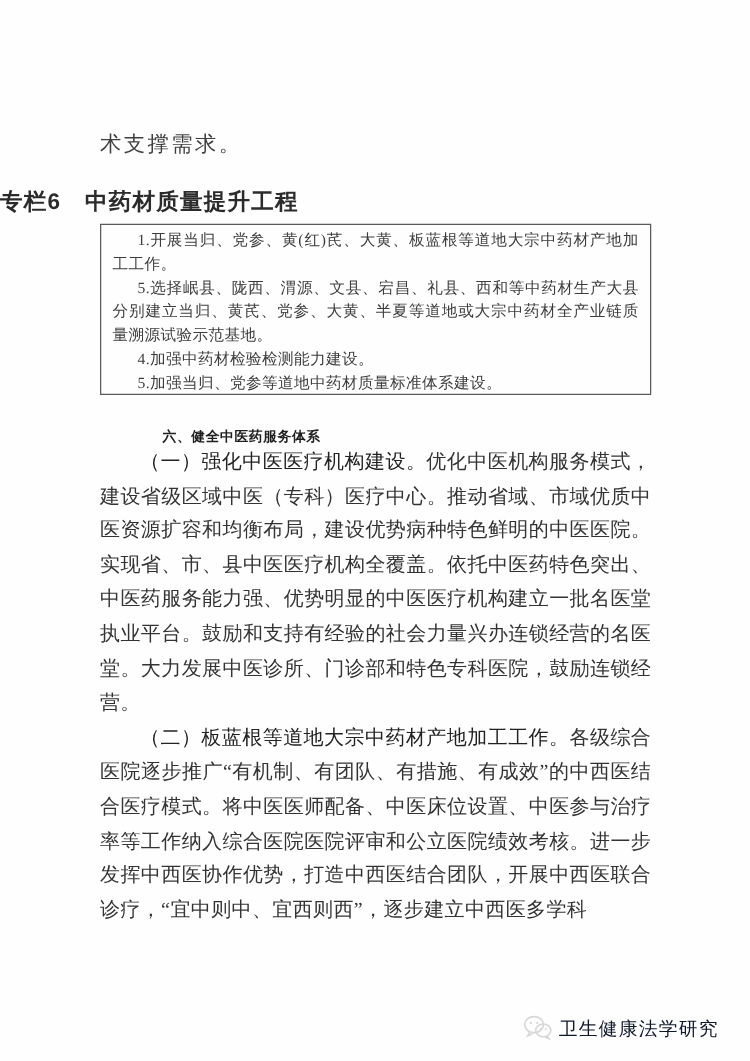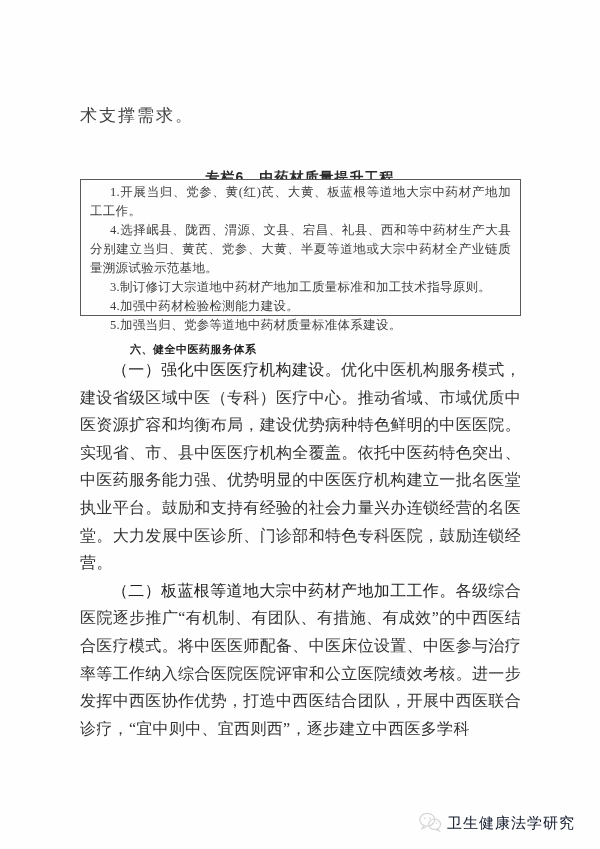--- a/index.html
+++ b/index.html
@@ -23,27 +23,26 @@
     margin: 0;
     font-size: 17px;
     letter-spacing: 2px;
     color: #3f3f3f;
   }
   .box-title {
     position: absolute;
     top: 149px;
     left: 0;
     width: 100%;
-    text-align: center;
+    text-align: left;
     font-family: "Liberation Sans", "DejaVu Sans", sans-serif;
     font-weight: bold;
-    font-size: 14px;
+    font-size: 18px;
     letter-spacing: 1px;
     color: #2b2b2b;
-    margin-top: 20px;
   }
   .callout-box {
     position: absolute;
     top: 179px;
     left: 80px;
     width: 441px;
     height: 137px;
     box-sizing: border-box;
     border: 1px solid #5a5a5a;
     padding: 3px 9px 14px 9px;
@@ -114,22 +113,21 @@
 <body>
 
 <div class="page">
 
   <p class="intro">术支撑需求。</p>
 
   <div class="box-title">专栏6　中药材质量提升工程</div>
 
   <div class="callout-box">
     <p class="box-item">1.开展当归、党参、黄(红)芪、大黄、板蓝根等道地大宗中药材产地加工工作。</p>
-    <p class="box-item">4.选择岷县、陇西、渭源、文县、宕昌、礼县、西和等中药材生产大县分别建立当归、黄芪、党参、大黄、半夏等道地或大宗中药材全产业链质量溯源试验示范基地。</p>
-    <p class="box-item">3.制订修订大宗道地中药材产地加工质量标准和加工技术指导原则。</p>
+    <p class="box-item">5.选择岷县、陇西、渭源、文县、宕昌、礼县、西和等中药材生产大县分别建立当归、黄芪、党参、大黄、半夏等道地或大宗中药材全产业链质量溯源试验示范基地。</p>
     <p class="box-item">4.加强中药材检验检测能力建设。</p>
     <p class="box-item">5.加强当归、党参等道地中药材质量标准体系建设。</p>
   </div>
 
   <h2 class="section-heading">六、健全中医药服务体系</h2>
 
   <div class="body-text">
     <p class="para"><span class="lead">（一）强化中医医疗机构建设。</span><span>优化中医机构服务模式，建设省级区域中医（专科）医疗中心。推动省域、市域优质中医资源扩容和均衡布局，建设优势病种特色鲜明的中医医院。实现省、市、县中医医疗机构全覆盖。依托中医药特色突出、中医药服务能力强、优势明显的中医医疗机构建立一批名医堂执业平台。鼓励和支持有经验的社会力量兴办连锁经营的名医堂。大力发展中医诊所、门诊部和特色专科医院，鼓励连锁经营。</span></p>
     <p class="para"><span class="lead">（二）板蓝根等道地大宗中药材产地加工工作。</span><span>各级综合医院逐步推广“有机制、有团队、有措施、有成效”的中西医结合医疗模式。将中医医师配备、中医床位设置、中医参与治疗率等工作纳入综合医院医院评审和公立医院绩效考核。进一步发挥中西医协作优势，打造中西医结合团队，开展中西医联合诊疗，“宜中则中、宜西则西”，逐步建立中西医多学科</span></p>
   </div>

